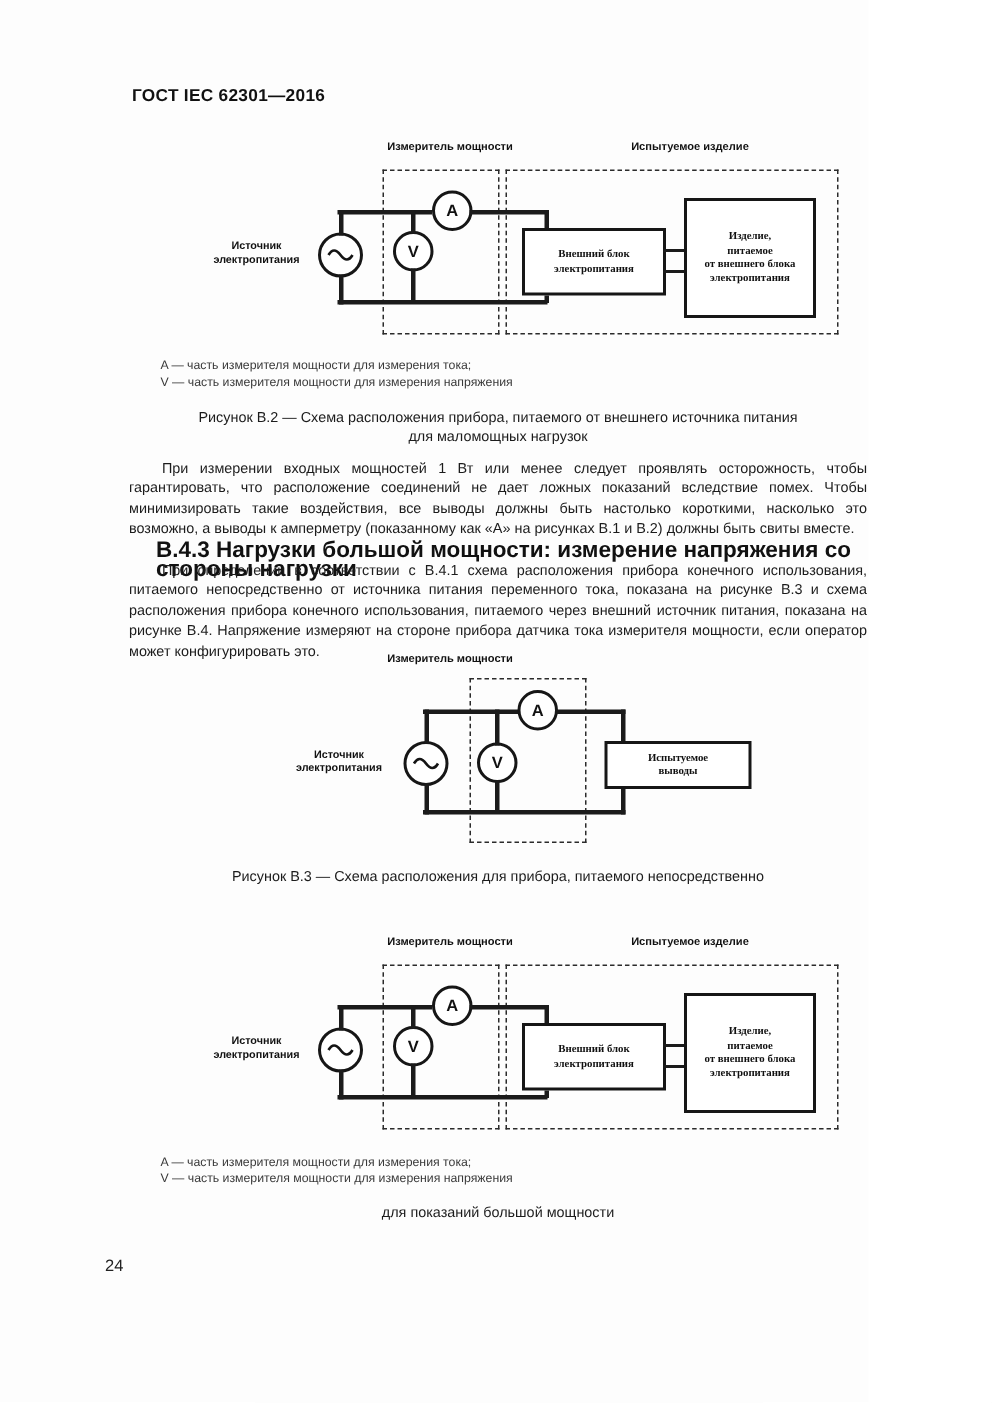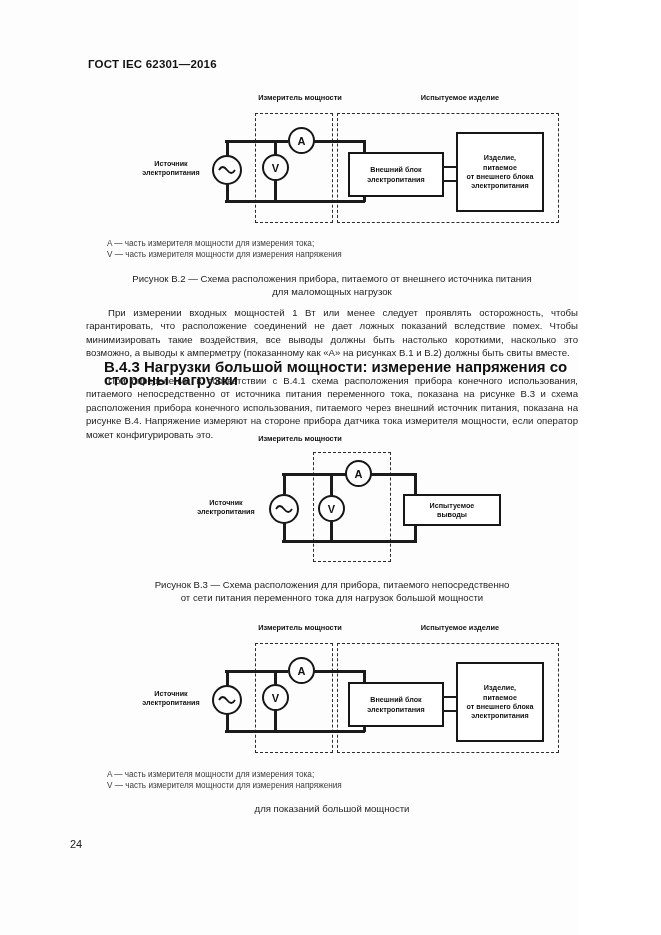--- a/index.html
+++ b/index.html
@@ -122,20 +122,21 @@
     background: #fff;
     display: flex;
     align-items: center;
     justify-content: center;
     text-align: center;
     font-size: 7.2px;
     font-weight: bold;
     line-height: 9.4px;
     color: #111;
     padding: 2px;
+    font-family: Liberation Serif, serif;
   }
   .dlabel {
     position: absolute;
     font-size: 7.2px;
     font-weight: bold;
     line-height: 9.2px;
     text-align: center;
     color: #111;
   }
   .toplabel {
@@ -253,21 +254,20 @@
     <div class="box" style="left:403px;top:494px;width:98px;height:32px;">
       <div>
         <span>Испытуемое</span><br>
         <span>выводы</span>
       </div>
     </div>
   </div>
 
   <div class="caption" style="top:578px;">
     <div>Рисунок В.3 — Схема расположения для прибора, питаемого непосредственно</div>
-    <div>от сети питания переменного тока для нагрузок большой мощности</div>
   </div>
 
   <div class="fig" style="left:0;top:0;width:661px;height:0;">
     <div class="toplabel" style="left:240px;top:623px;width:120px;">Измеритель мощности</div>
     <div class="toplabel" style="left:395px;top:623px;width:130px;">Испытуемое изделие</div>
 
     <div class="dash" style="left:255px;top:643px;width:78px;height:110px;"></div>
     <div class="dash" style="left:337px;top:643px;width:222px;height:110px;"></div>
 
     <div class="dlabel" style="left:131px;top:689px;width:80px;">

